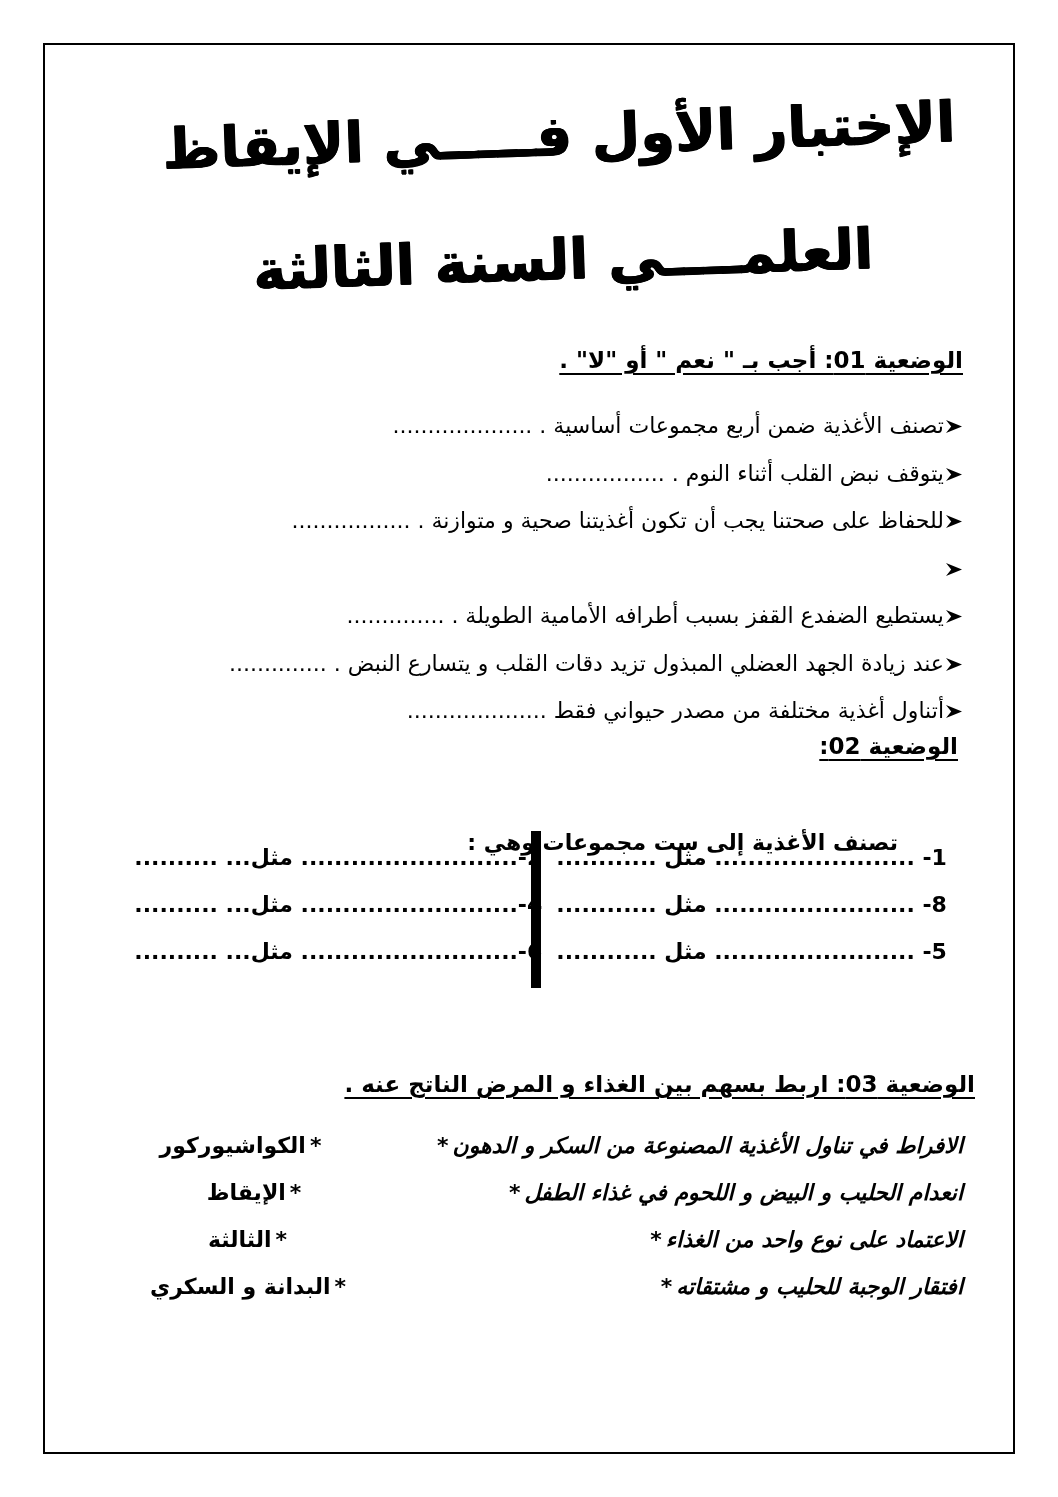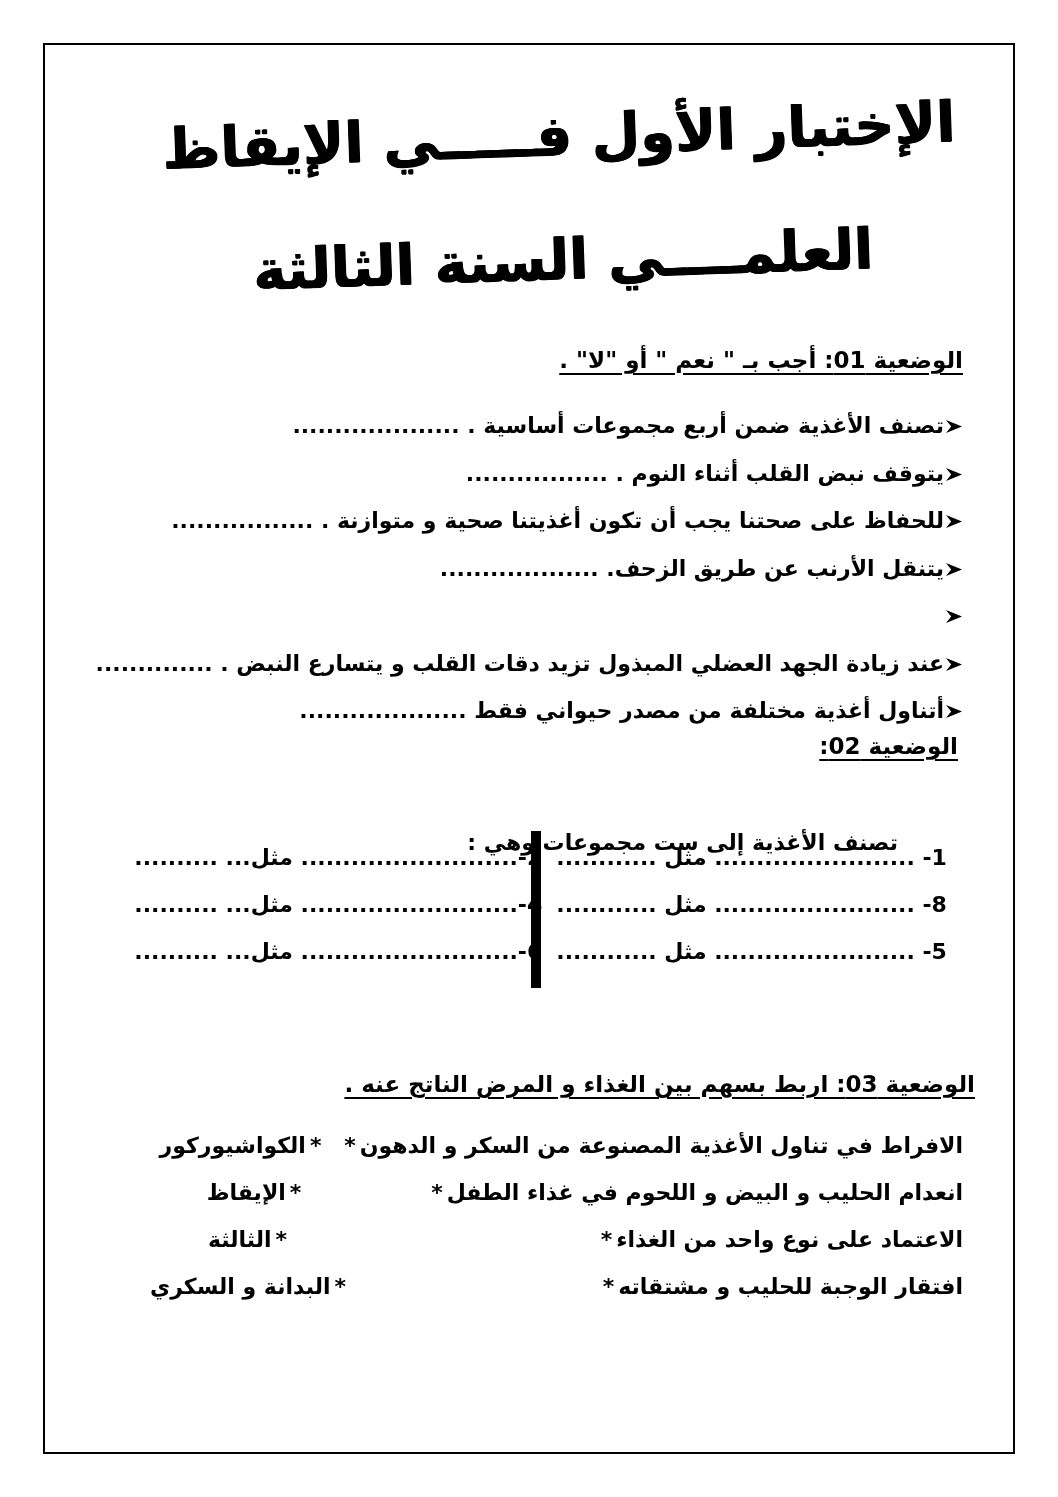--- a/index.html
+++ b/index.html
@@ -24,21 +24,21 @@
   .heading{
     position:absolute;font-weight:bold;font-size:23px;
     text-decoration:underline;text-underline-offset:5px;white-space:nowrap;
   }
   .s1-heading{top:302px;right:50px;}
   .s2-heading{top:688px;right:55px;}
   .s3-heading{top:1026px;right:38px;}
   
   .bullets{
     position:absolute;top:357px;right:50px;left:40px;
-    text-align:right;font-weight:bold;font-size:22px;line-height:47.5px;
+    text-align:right;font-weight:normal;font-size:22px;line-height:47.5px;
   }
   .bullet-row{white-space:nowrap;}
   .arrow-ic{display:inline-block;width:18px;height:15px;vertical-align:-1px;margin-left:1px;}
   
   .s2-intro{
     position:absolute;top:785px;right:115px;
     font-weight:bold;font-size:22px;white-space:nowrap;
   }
   .s2-table{
     position:absolute;top:789px;right:50px;left:88px;
@@ -48,21 +48,21 @@
   .s2-cell-r{width:49%;text-align:left;}
   .s2-cell-l{width:51%;text-align:right;padding-right:14px;box-sizing:border-box;}
   .s2-divider{
     position:absolute;left:486px;top:786px;width:10px;height:157px;background:#000;
   }
   
   .causes{
     position:absolute;top:1077px;right:50px;
     text-align:right;font-weight:bold;font-size:22px;line-height:47px;
   }
-  .cause-row{white-space:nowrap;}
+  .cause-row{white-space:nowrap;font-style:italic;}
   .diseases{
     position:absolute;top:1077px;left:83px;width:229px;
     text-align:left;font-weight:bold;font-size:22px;line-height:47px;
     direction:rtl;
   }
   .disease-row{white-space:nowrap;text-align:center;}
   .disease-row:nth-child(2){padding-left:0;margin-left:27px;}
   .disease-row:nth-child(3){margin-left:14px;}
   .disease-row:nth-child(4){margin-left:15px;}
   .star{font-size:22px;font-weight:bold;padding:0 4px;}
@@ -91,26 +91,26 @@
           </svg></span><span>يتوقف نبض القلب أثناء النوم .  .................</span>
     </div>
     <div class="bullet-row">
       <span class="arrow-ic"><svg width="18" height="15" viewBox="0 0 18 15">
             <path d="M1 1 L17 7.5 L1 14 L6.2 7.5 Z" fill="#000"></path>
           </svg></span><span>للحفاظ على صحتنا يجب أن تكون أغذيتنا صحية و متوازنة .  .................</span>
     </div>
     <div class="bullet-row">
       <span class="arrow-ic"><svg width="18" height="15" viewBox="0 0 18 15">
             <path d="M1 1 L17 7.5 L1 14 L6.2 7.5 Z" fill="#000"></path>
-          </svg></span><span>يتنقل الأرنب عن طريق الزحف. ...................</span>
+          </svg></span>
     </div>
     <div class="bullet-row">
       <span class="arrow-ic"><svg width="18" height="15" viewBox="0 0 18 15">
             <path d="M1 1 L17 7.5 L1 14 L6.2 7.5 Z" fill="#000"></path>
-          </svg></span>
+          </svg></span><span>يستطيع الضفدع القفز بسبب أطرافه الأمامية الطويلة . ..............</span>
     </div>
     <div class="bullet-row">
       <span class="arrow-ic"><svg width="18" height="15" viewBox="0 0 18 15">
             <path d="M1 1 L17 7.5 L1 14 L6.2 7.5 Z" fill="#000"></path>
           </svg></span><span>عند زيادة الجهد العضلي المبذول تزيد دقات القلب و يتسارع النبض . ..............</span>
     </div>
     <div class="bullet-row">
       <span class="arrow-ic"><svg width="18" height="15" viewBox="0 0 18 15">
             <path d="M1 1 L17 7.5 L1 14 L6.2 7.5 Z" fill="#000"></path>
           </svg></span><span>أتناول أغذية مختلفة من مصدر حيواني فقط ....................</span>

